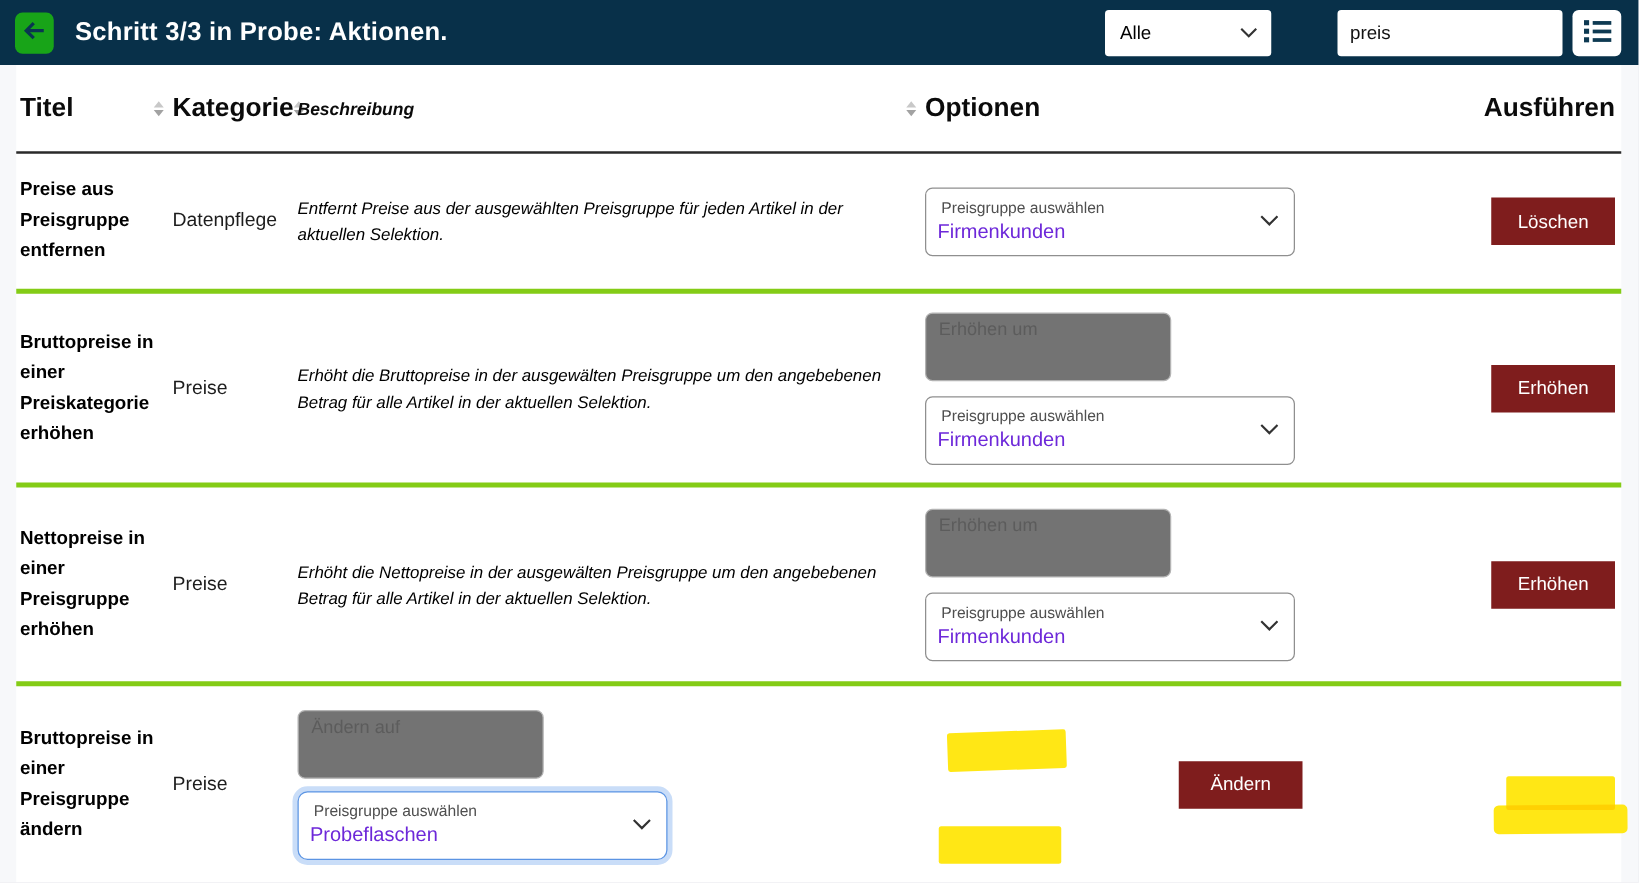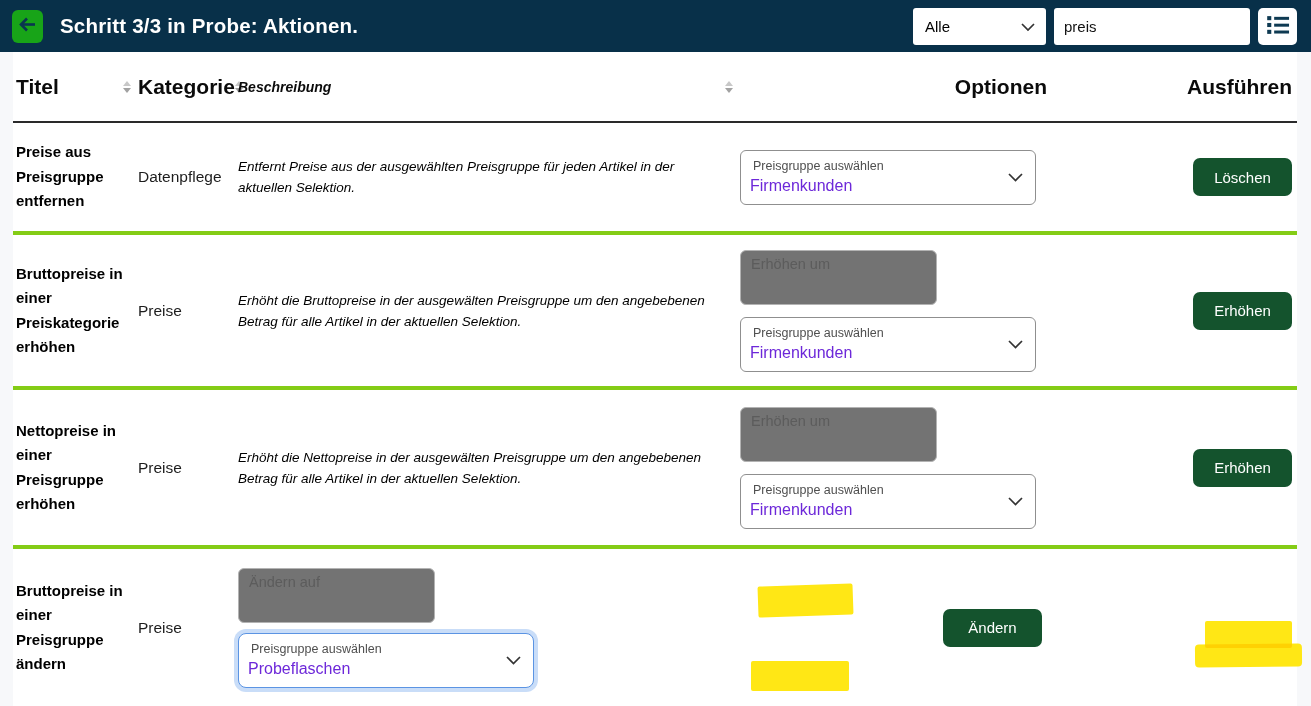--- a/index.html
+++ b/index.html
@@ -12,33 +12,33 @@
   .topbar { position:absolute; left:0; top:0; width:1311px; height:52px; background:#083049;
             display:flex; align-items:center; padding:0 14px 0 12px; }
   .back-btn { width:31px; height:33px; background:#18a418; border:none; border-radius:6px;
               display:flex; align-items:center; justify-content:center; cursor:pointer; flex:0 0 auto; }
   .topbar h1 { color:#ffffff; font-size:20.5px; font-weight:bold; margin-left:17px; flex:1 1 auto;
                letter-spacing:.2px; }
   .tb-select { width:133px; height:37px; background:#ffffff; border-radius:3px; position:relative;
                display:flex; align-items:center; padding:0 30px 0 12px; font-size:15px; color:#000000;
                cursor:pointer; margin-right:8px; }
   .tb-select .chev { position:absolute; right:11px; top:50%; transform:translateY(-50%); }
-  .tb-search { width:196px; height:37px; background:#ffffff; border:none; border-radius:3px;
-               font-size:15px; color:#111; padding:0 10px; font-family:inherit; margin-right:8px; }
+  .tb-search { width:180px; height:37px; background:#ffffff; border:none; border-radius:3px;
+               font-size:15px; color:#111; padding:0 10px; font-family:inherit; margin-right:8px;margin-left:45px; }
   .list-btn { width:39px; height:37px; background:#ffffff; border:none; border-radius:5px;
               display:flex; align-items:center; justify-content:center; cursor:pointer; }
 
   
   .table { position:absolute; left:13px; top:52px; width:1284px; height:654px; background:#ffffff; }
   .grid { display:grid; grid-template-columns:122px 100px 502px 310px 1fr; }
 
   .thead { height:71px; border-bottom:2px solid #2a2a2a; align-items:center; }
   .th { display:flex; align-items:center; justify-content:space-between; padding-left:3px;
         font-size:21px; font-weight:bold; color:#0b0b0b; }
-  .th.no-sort { justify-content:flex-end; }
+  .th.no-sort { justify-content:flex-start; }
   .th.right { justify-content:flex-end; padding-right:5px; }
   .th.italic { font-style:italic; font-size:14px; }
   .sort { display:flex; flex-direction:column; align-items:center; gap:2px; margin-right:4px; }
   .sort .up { width:0; height:0; border-left:4.5px solid transparent; border-right:4.5px solid transparent;
               border-bottom:5px solid #c8c8c8; }
   .sort .dn { width:0; height:0; border-left:4.5px solid transparent; border-right:4.5px solid transparent;
               border-top:5px solid #a2a2a2; }
 
   .trow { border-bottom:4px solid #84cc16; align-items:center; }
   .trow.last { border-bottom:none; }
@@ -53,22 +53,22 @@
   .amount::placeholder { color:#5c5c5c; opacity:1; }
   .sel { position:relative; width:296px; height:55px; border:1px solid #8f8f8f; border-radius:6px;
          background:#fff; display:flex; flex-direction:column; justify-content:center;
          padding:2px 36px 2px 9px; cursor:pointer; }
   .sel .lbl { font-size:12.5px; color:#4f4f4f; padding-left:3px; line-height:16px; }
   .sel .val { font-size:16px; color:#6d28d9; line-height:21px; margin-top:1px; }
   .sel .chev { position:absolute; right:12px; top:50%; transform:translateY(-50%); }
   .sel.focused { border:1px solid #5b94e3; border-radius:8px; box-shadow:0 0 0 4px #c9ddf8; }
 
   .act { display:flex; justify-content:flex-end; padding-right:5px; }
-  .action-btn { min-width:99px; height:38px; background:#14532d; color:#ffffff; border:none;
-                border-radius:7px; font-family:inherit; font-size:15px; cursor:pointer; padding:0 16px; }
+  .action-btn { min-width:99px; height:38px; background:#7f1d1d; color:#ffffff; border:none;
+                border-radius:0; font-family:inherit; font-size:15px; cursor:pointer; padding:0 16px; }
 
   
   .overlay { position:absolute; inset:0; pointer-events:none; z-index:40; }
   .hl { position:absolute; background:#ffe715; mix-blend-mode:multiply; border-radius:2px; }
   .hl1 { left:758px; top:585px; width:95px;  height:31px; transform:rotate(-2deg); }
   .hl2 { left:751px; top:661px; width:98px;  height:30px; }
   .hl3 { left:1205px; top:621px; width:87px; height:27px; }
   .hl4 { left:1195px; top:644px; width:107px; height:23px; border-radius:4px; transform:rotate(-.5deg); }
 </style>
 </head>

